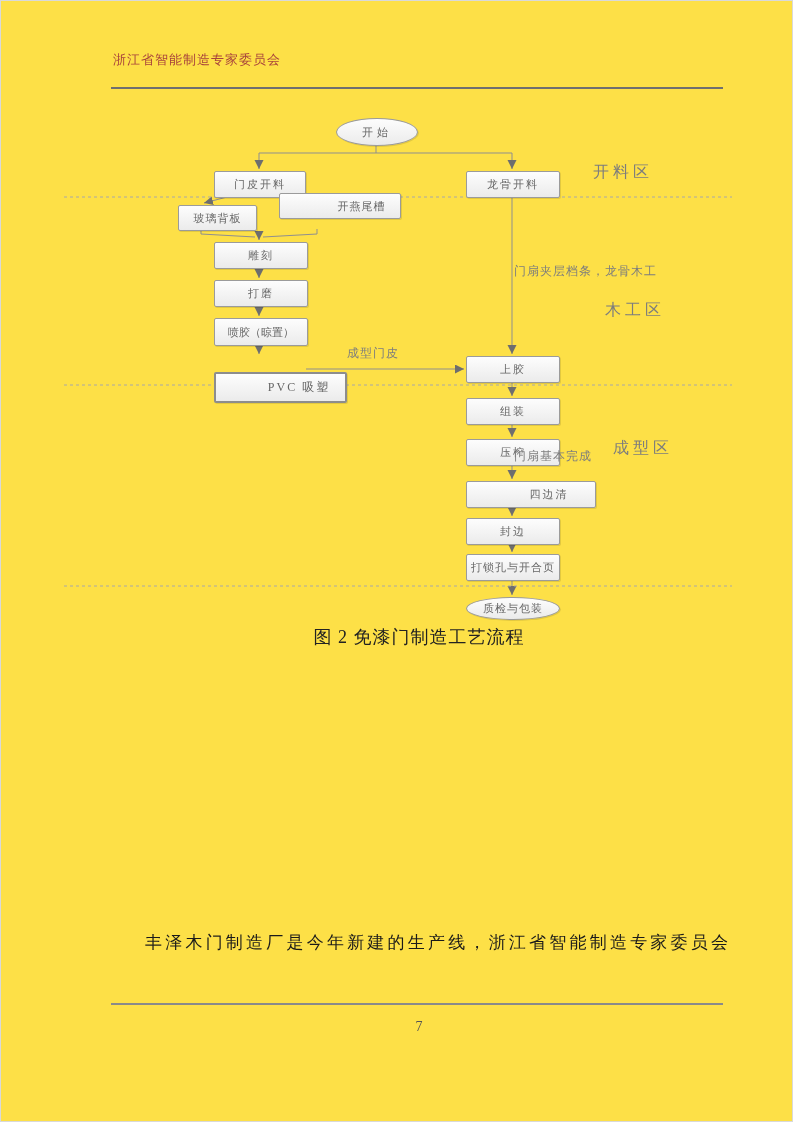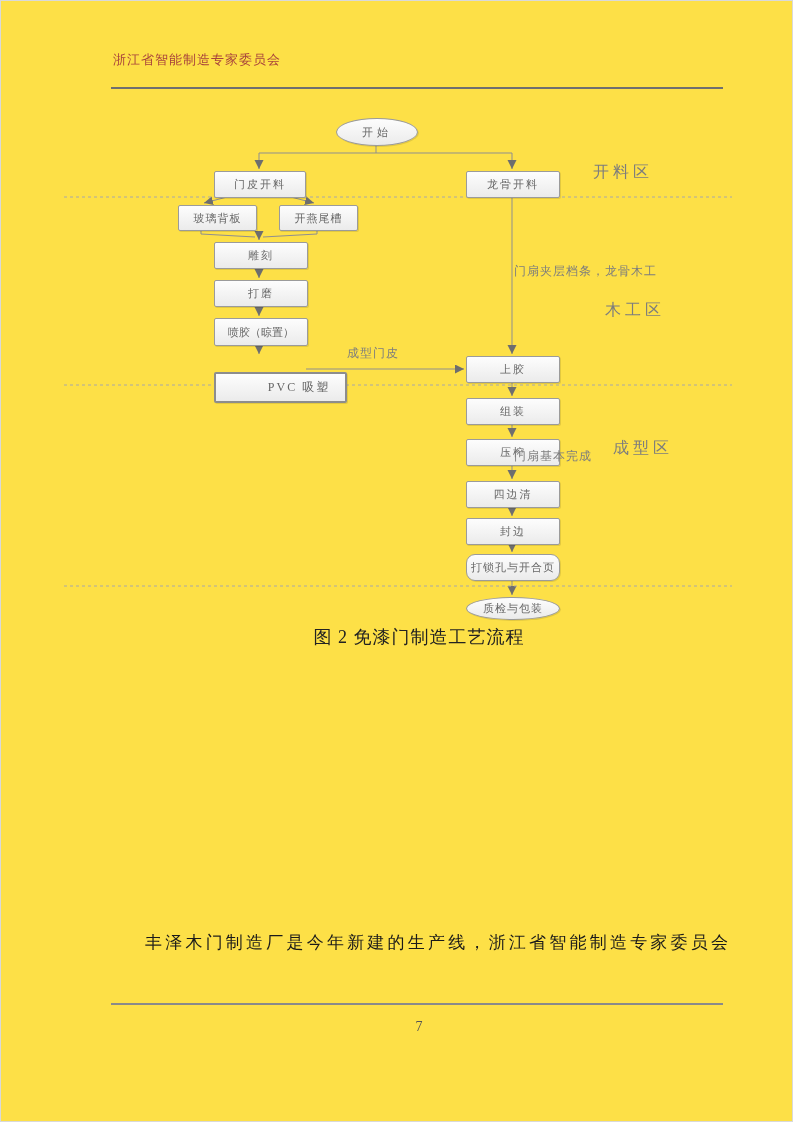--- a/index.html
+++ b/index.html
@@ -91,33 +91,33 @@
       <path d="M63,585 H731"></path>
     </g>
   </svg>
 
   <div class="abs fbox oval" style="left:335px;top:117px;width:80px;height:26px;letter-spacing:4px;">开始</div>
 
   <div class="abs fbox" style="left:213px;top:170px;width:90px;height:25px;">门皮开料</div>
   <div class="abs fbox" style="left:465px;top:170px;width:92px;height:25px;">龙骨开料</div>
 
   <div class="abs fbox" style="left:161px;top:204px;width:77px;height:24px;letter-spacing:1px;margin-left:16px;">玻璃背板</div>
-  <div class="abs fbox" style="left:278px;top:204px;width:77px;height:24px;letter-spacing:1px;">开燕尾槽</div>
+  <div class="abs fbox" style="left:278px;top:192px;width:77px;height:24px;letter-spacing:1px;padding-left:43px;">开燕尾槽</div>
 
   <div class="abs fbox" style="left:213px;top:241px;width:92px;height:25px;">雕刻</div>
   <div class="abs fbox" style="left:213px;top:279px;width:92px;height:25px;">打磨</div>
   <div class="abs fbox" style="left:213px;top:317px;width:92px;height:26px;letter-spacing:0;">喷胶（晾置）</div>
   <div class="abs fbox bold" style="left:213px;top:371px;width:92px;height:27px;padding-left:37px;">PVC 吸塑</div>
 
   <div class="abs fbox" style="left:465px;top:355px;width:92px;height:25px;">上胶</div>
   <div class="abs fbox" style="left:465px;top:397px;width:92px;height:25px;">组装</div>
   <div class="abs fbox" style="left:465px;top:438px;width:92px;height:25px;">压榨</div>
-  <div class="abs fbox" style="left:465px;top:480px;width:92px;height:25px;">四边清</div>
+  <div class="abs fbox" style="left:465px;top:480px;width:92px;height:25px;padding-left:36px;">四边清</div>
   <div class="abs fbox" style="left:465px;top:517px;width:92px;height:25px;">封边</div>
-  <div class="abs fbox" style="left:465px;top:553px;width:92px;height:25px;letter-spacing:1px;border-radius:9px;">打锁孔与开合页</div>
+  <div class="abs fbox" style="left:465px;top:553px;width:92px;height:25px;letter-spacing:1px;">打锁孔与开合页</div>
 
   <div class="abs fbox oval" style="left:465px;top:596px;width:92px;height:21px;letter-spacing:1px;">质检与包装</div>
 
   <div class="abs zone-label" style="left:592px;top:161px;">开料区</div>
   <div class="abs zone-label" style="left:604px;top:299px;">木工区</div>
   <div class="abs zone-label" style="left:612px;top:437px;">成型区</div>
 
   <div class="abs edge-label" style="left:513px;top:262px;">门扇夹层档条，龙骨木工</div>
   <div class="abs edge-label" style="left:346px;top:344px;">成型门皮</div>
   <div class="abs edge-label" style="left:513px;top:447px;">门扇基本完成</div>

